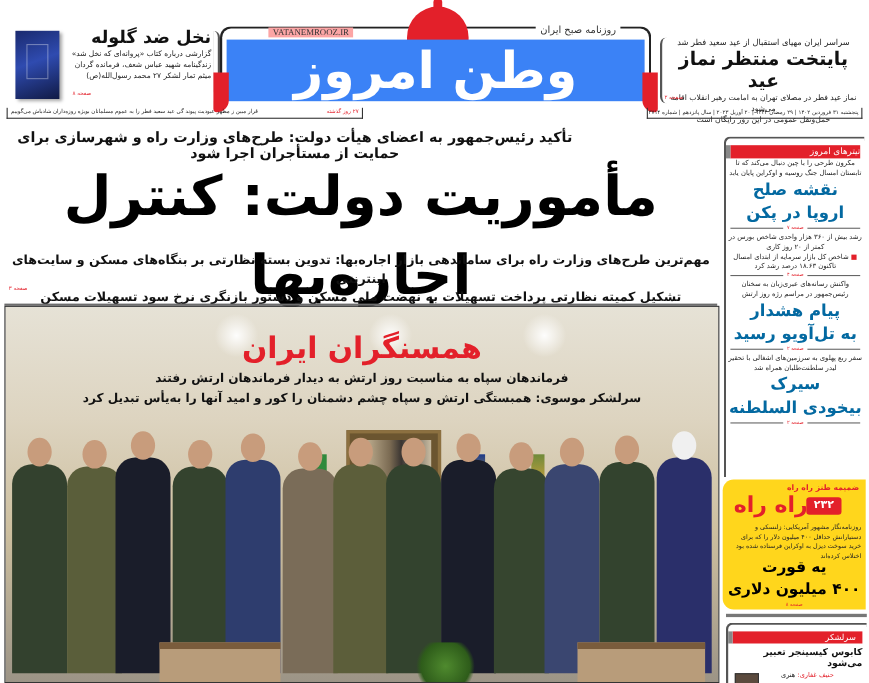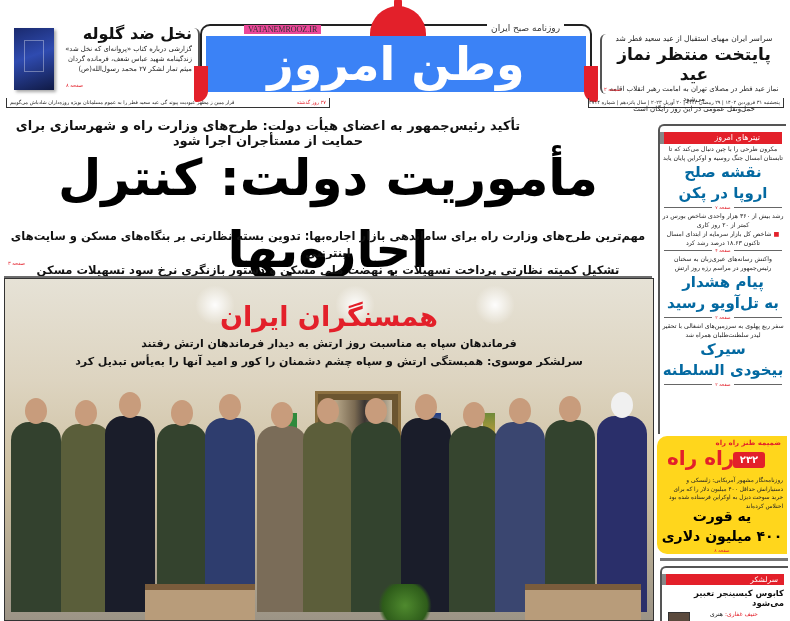--- a/index.html
+++ b/index.html
@@ -7,21 +7,21 @@
   body { font-family: "DejaVu Sans", sans-serif; color: #111; position: relative; direction: rtl; }
 
   
   .masthead { position: absolute; left: 0; top: 0; width: 790px; height: 100px; }
   .logo-wrap { position: absolute; left: 198px; top: 6px; width: 396px; height: 88px; }
   .logo-frame { position: absolute; left: 2px; top: 18px; width: 392px; height: 68px; border: 2px solid #222; border-bottom: none; border-radius: 10px 10px 0 0; }
   .logo-dome { position: absolute; left: 172px; top: 0; width: 56px; height: 34px; background: #e3202a; border-radius: 28px 28px 0 0; }
   .logo-dome:before { content: ""; position: absolute; left: 24px; top: -8px; width: 8px; height: 12px; background: #e3202a; border-radius: 4px 4px 0 0; }
   .logo-band { position: absolute; left: 8px; top: 30px; width: 380px; height: 56px; background: #3b82f6; display: flex; align-items: center; justify-content: center; }
   .logo-text { font-family: "DejaVu Sans", sans-serif; font-weight: bold; font-size: 46px; color: #fff; letter-spacing: 2px; line-height: 1; }
-  .logo-url { position: absolute; left: 46px; top: 19px; font-size: 8px; color: #333; direction: ltr; background: #ec4899; padding: 0 4px; font-family: "Liberation Serif", serif; }
+  .logo-url { position: absolute; left: 46px; top: 19px; font-size: 8px; color: #333; direction: ltr; background: #fca5a5; padding: 0 4px; font-family: "Liberation Serif", serif; }
   .logo-tag { position: absolute; right: 30px; top: 17px; font-size: 9px; color: #333; background: #fff; padding: 0 4px; }
   .logo-swoosh-left { position: absolute; left: -4px; top: 60px; width: 14px; height: 36px; background: #e3202a; border-radius: 0 0 14px 4px; }
   .logo-swoosh-right { position: absolute; right: -4px; top: 60px; width: 14px; height: 36px; background: #e3202a; border-radius: 0 0 4px 14px; }
 
   .top-right-box { position: absolute; right: 4px; top: 34px; width: 186px; height: 60px; border-left: 2px solid #555; border-radius: 6px 0 0 6px; padding: 0 6px; text-align: center; }
   .tr-kicker { font-size: 7.5px; color: #222; margin-top: 0; line-height: 10px; }
   .tr-title { font-size: 17px; font-weight: bold; color: #111; line-height: 20px; }
   .tr-body { font-size: 7px; color: #222; line-height: 10px; }
   .tr-page { position: absolute; left: 2px; bottom: 2px; font-size: 5px; color: #e3202a; }
 
@@ -56,21 +56,21 @@
   .portrait-inner { position: absolute; left: 6px; top: 6px; right: 6px; bottom: 6px; background: linear-gradient(90deg, #d9c9a8 0%, #7a6a52 45%, #3a3532 60%, #c9bca2 100%); }
   .flag { position: absolute; width: 12px; height: 60px; top: 134px; }
   .person { position: absolute; bottom: 8px; width: 50px; border-radius: 18px 18px 0 0; }
   .person .head { position: absolute; top: -24px; left: 14px; width: 22px; height: 26px; border-radius: 50%; background: #c89c7c; }
   .table-left { position: absolute; left: 140px; bottom: 0; width: 110px; height: 36px; background: #b89c7a; border-top: 6px solid #7a5c3c; }
   .table-right { position: absolute; left: 520px; bottom: 0; width: 116px; height: 36px; background: #b89c7a; border-top: 6px solid #7a5c3c; }
   .plant { position: absolute; left: 370px; bottom: 0; width: 60px; height: 36px; background: radial-gradient(circle at 50% 60%, #4f8a2e 0%, #2e5c1a 60%, rgba(0,0,0,0) 72%); }
 
   
   .sidebar { position: absolute; left: 658px; top: 124px; width: 128px; height: 310px; border-left: 2px solid #555; border-top: 2px solid #555; border-radius: 6px 0 0 0; }
-  .sb-label { margin: 6px 4px 0 4px; height: 12px; background: #e3202a; color: #fff; font-size: 8px; line-height: 12px; padding-right: 22px; text-align: right; position: relative; }
+  .sb-label { margin: 6px 4px 0 4px; height: 12px; background: #e3202a; color: #fff; font-size: 8px; line-height: 12px; padding-right: 0; text-align: right; position: relative; }
   .sb-label:after { content: ""; position: absolute; left: -4px; top: 0; width: 4px; height: 12px; background: #888; }
   .sb-item { text-align: center; padding: 0 2px; }
   .sb-kicker { font-size: 6.2px; color: #222; line-height: 9px; }
   .sb-title { font-size: 15px; font-weight: bold; color: #0369a1; line-height: 21px; }
   .sb-page { font-size: 4.5px; color: #e3202a; line-height: 7px; position: relative; }
   .sb-page:before, .sb-page:after { content: ""; position: absolute; top: 3px; width: 48px; height: 1px; background: #666; }
   .sb-page:before { right: 2px; }
   .sb-page:after { left: 2px; }
   .sb-bullet { font-size: 6.2px; color: #222; line-height: 9px; }
   .sb-bullet .dot { color: #e3202a; }

